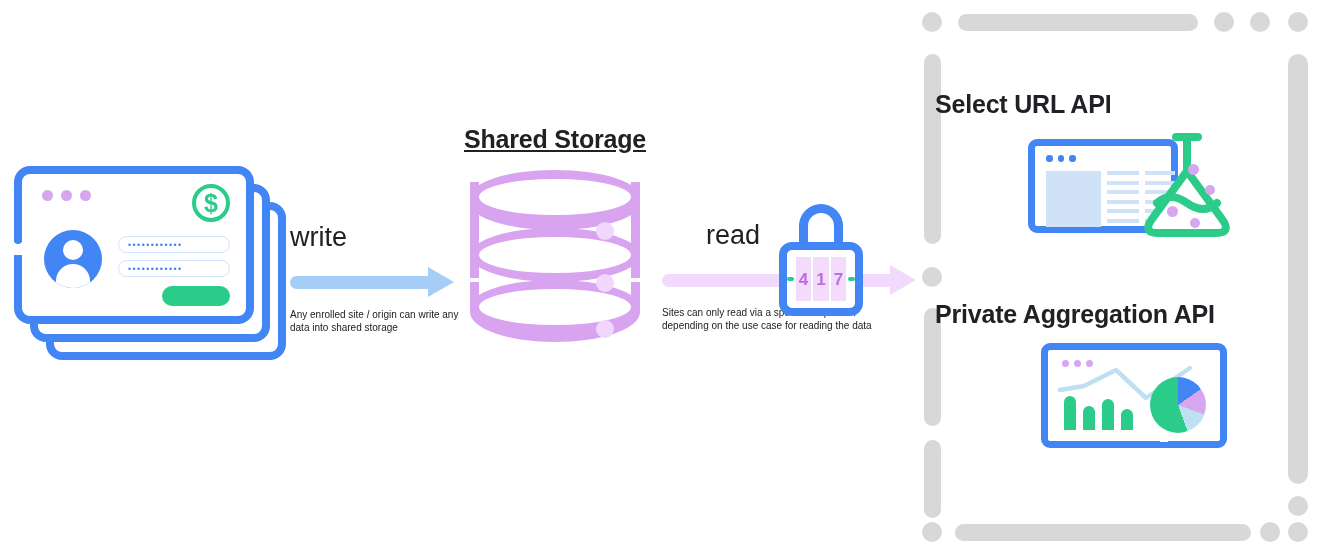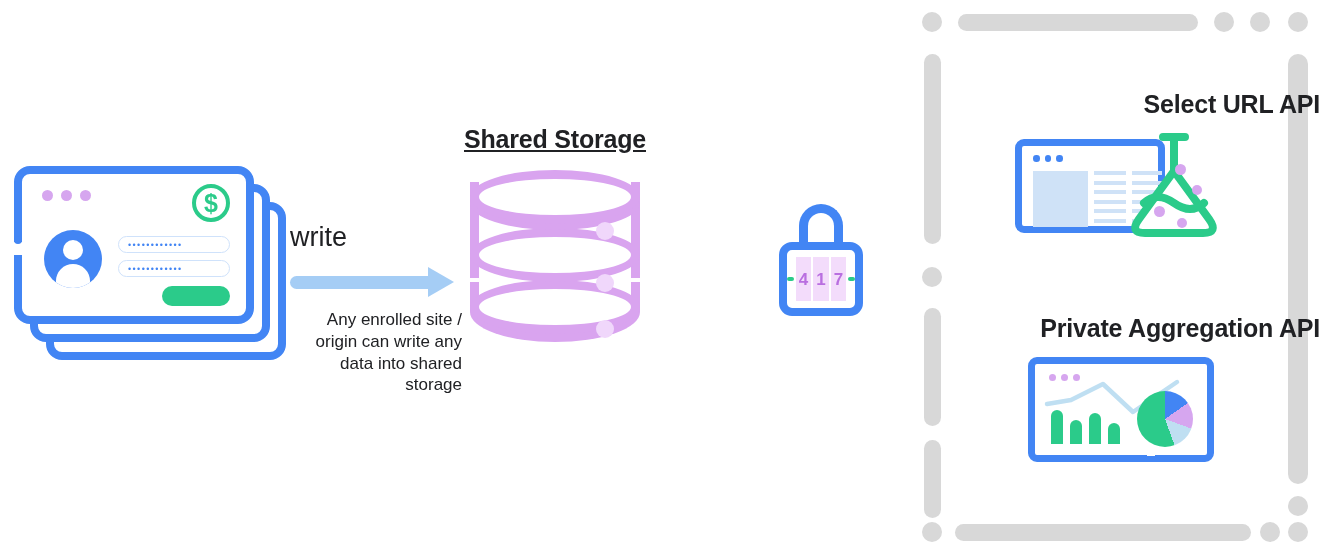--- a/index.html
+++ b/index.html
@@ -168,26 +168,25 @@
   .arrow-head {
     position: absolute;
     top: 2px;
     width: 0; height: 0;
     border-top: 15px solid transparent;
     border-bottom: 15px solid transparent;
   }
   #write-arrow-body { width: 140px; background: #a5cdf5; }
   #write-arrow-head { left: 138px; border-left: 26px solid #a5cdf5; }
   .caption {
-    font-size: 17px;
+    font-size: 10px;
     line-height: 1.28;
     color: #202124;
     margin-top: 10px;
     width: 172px;
-    text-align: right;
   }
 
   
   #storage-block {
     position: absolute;
     left: 455px;
     top: 125px;
     width: 200px;
     text-align: center;
   }
@@ -308,23 +307,23 @@
   
   #api-panel {
     position: absolute;
     left: 922px;
     top: 12px;
     width: 398px;
     height: 530px;
   }
   .seg { position: absolute; background: #d8d8d8; border-radius: 10px; }
 
-  .api-card { position: absolute; left: 0; width: 398px; text-align: right; }
+  .api-card { position: absolute; left: 13px; width: 398px; text-align: left; }
   #card-select-url { top: 78px; }
-  #card-private-agg { top: 288px; margin-top: 14px; }
+  #card-private-agg { top: 288px; }
   .api-title {
     font-size: 25px;
     font-weight: bold;
     color: #202124;
     letter-spacing: -0.2px;
     margin-bottom: 14px;
   }
 
   
   #select-url-illus {
@@ -453,20 +452,28 @@
       <div class="ring" style="top:110px;"></div>
       <div class="ring" style="top:58px;"></div>
       <div class="ring" style="top:6px;"></div>
       <div class="ring" style="top:0px;"></div>
       <div class="tier-dot" style="top:52px;"></div>
       <div class="tier-dot" style="top:104px;"></div>
       <div class="tier-dot" style="top:150px;"></div>
     </div>
   </div>
 
+  <div id="read-block">
+    <div class="flow-label" id="read-label">read</div>
+    <div class="arrow-wrap">
+      <span class="arrow-body" id="read-arrow-body"></span>
+      <span class="arrow-head" id="read-arrow-head"></span>
+    </div>
+    <div class="caption" id="read-caption">Sites can only read via a specific output API depending on the use case for reading the data</div>
+  </div>
 
   <div id="lock">
     <div class="lock-shackle"></div>
     <div class="lock-body">
       <span class="dial-dash"></span>
       <span class="dial">4</span>
       <span class="dial">1</span>
       <span class="dial">7</span>
       <span class="dial-dash"></span>
     </div>

